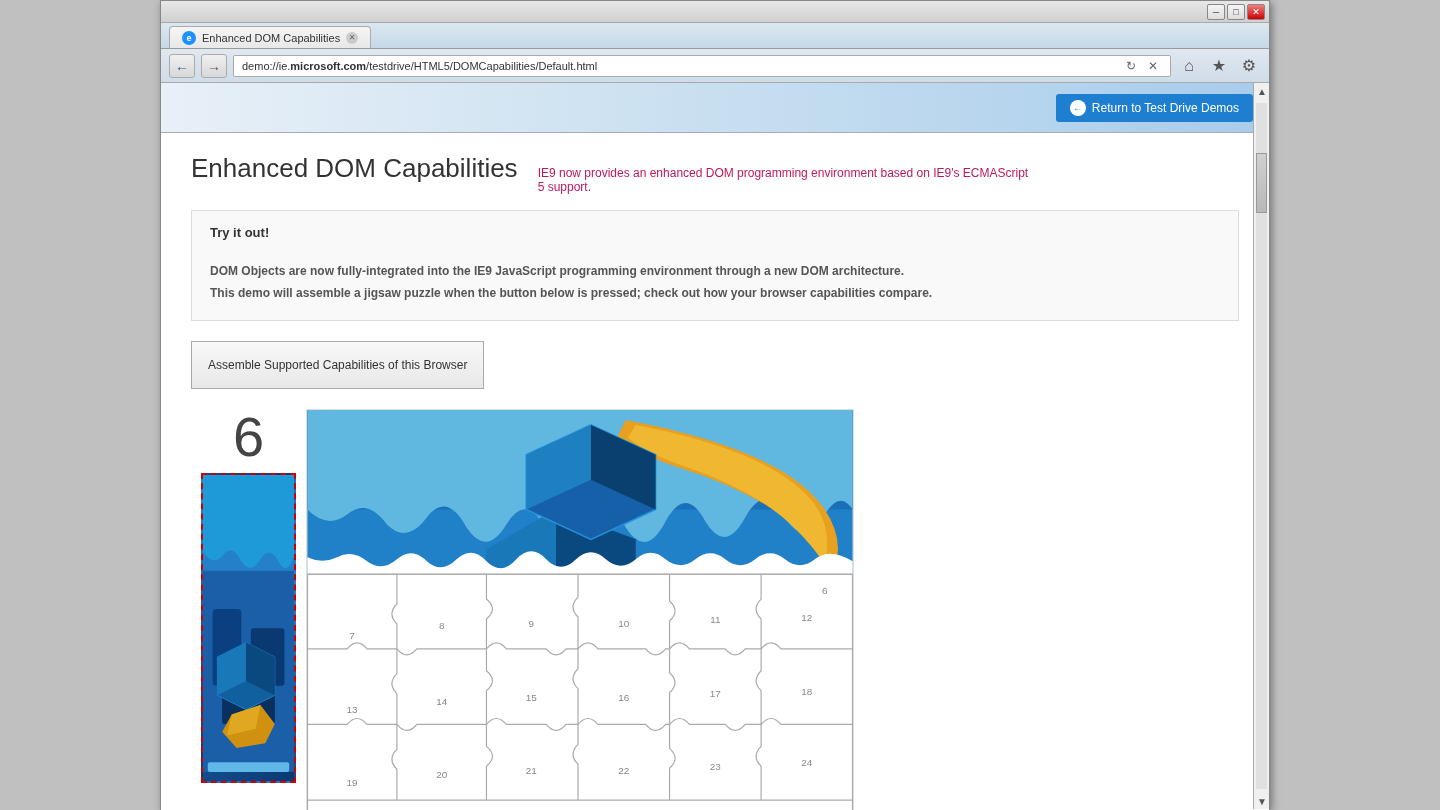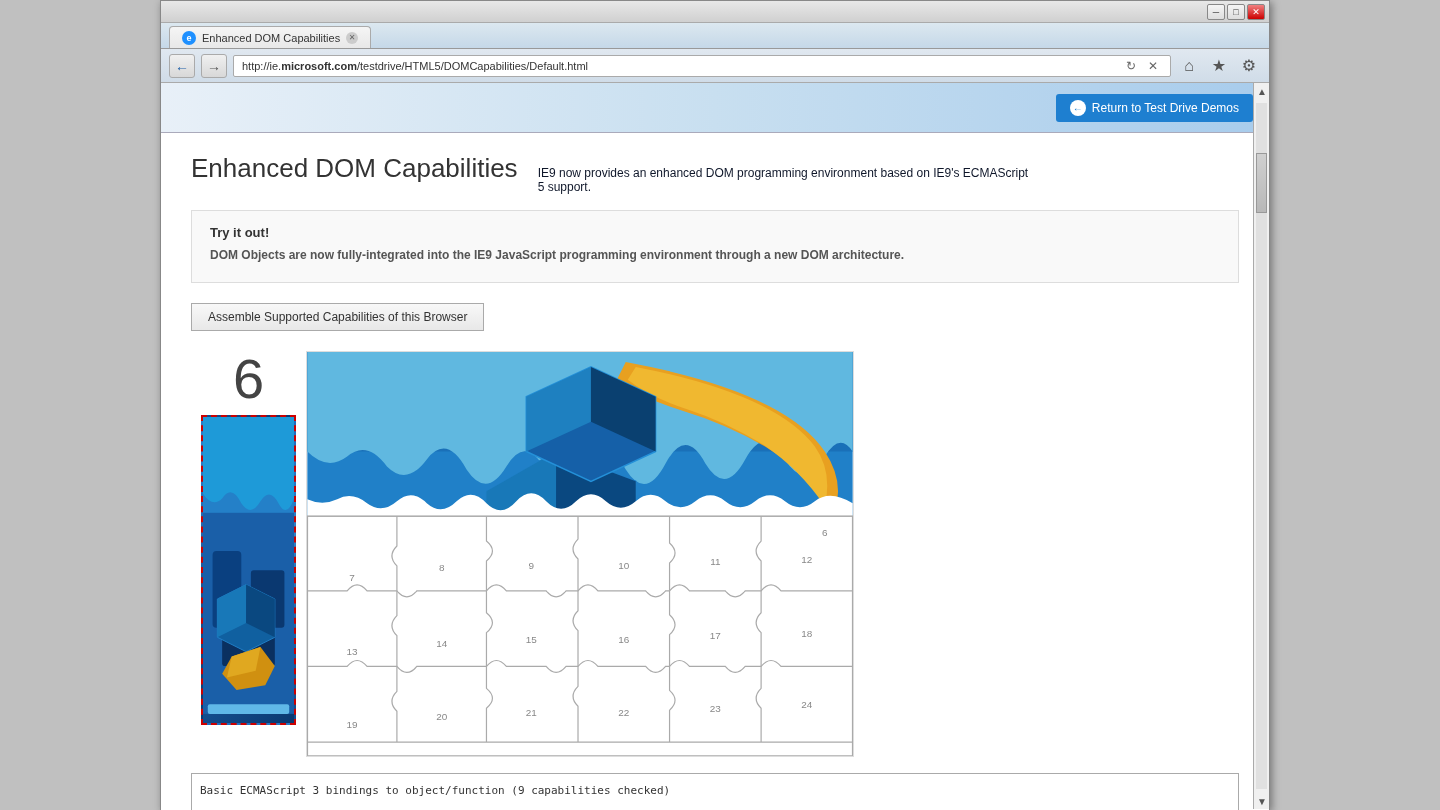--- a/index.html
+++ b/index.html
@@ -178,50 +178,50 @@
       gap: 20px;
       margin-bottom: 16px;
     }
     .page-title {
       font-size: 26px;
       font-weight: 300;
       color: #333;
     }
     .page-subtitle {
       font-size: 12px;
-      color: #0f172a;
+      color: #be185d;
       max-width: 500px;
     }
 
     
     .info-box {
       border: 1px solid #ddd;
       background: #f9f9f9;
       padding: 14px 18px;
       margin-bottom: 20px;
     }
     .info-box-title {
       font-size: 13px;
       font-weight: bold;
       color: #333;
-      margin-bottom: 6px;
+      margin-bottom: 22px;
     }
     .info-box-text {
       font-size: 12px;
       color: #555;
       margin-bottom: 4px;
       line-height: 1.5;
       font-weight: bold;
     }
 
     
     .assemble-btn {
       border: 1px solid #aaa;
       background: linear-gradient(to bottom, #f8f8f8, #e8e8e8);
-      padding: 6px 16px;
+      padding: 16px 16px;
       font-size: 12px;
       color: #333;
       cursor: pointer;
       margin-bottom: 20px;
     }
 
     
     .puzzle-area {
       display: flex;
       gap: 0;
@@ -331,21 +331,21 @@
       <span>Enhanced DOM Capabilities</span>
       <div class="tab-close">✕</div>
     </div>
   </div>
 
   <div class="address-bar">
     <div class="nav-btn back">←</div>
     <div class="nav-btn">→</div>
     <div class="address-field">
       <span class="address-text">
-        <span>http://ie.</span><span class="address-bold">microsoft.com</span><span>/testdrive/HTML5/DOMCapabilities/Default.html</span>
+        <span>demo://ie.</span><span class="address-bold">microsoft.com</span><span>/testdrive/HTML5/DOMCapabilities/Default.html</span>
       </span>
       <div class="address-icons">
         <div class="addr-icon-btn">↻</div>
         <div class="addr-icon-btn">✕</div>
       </div>
     </div>
     <div class="toolbar-right">
       <div class="toolbar-icon">⌂</div>
       <div class="toolbar-icon">★</div>
       <div class="toolbar-icon">⚙</div>
@@ -366,20 +366,21 @@
       
       <div class="page-title-row">
         <h1 class="page-title">Enhanced DOM Capabilities</h1>
         <p class="page-subtitle">IE9 now provides an enhanced DOM programming environment based on IE9's ECMAScript 5 support.</p>
       </div>
 
       
       <div class="info-box">
         <div class="info-box-title">Try it out!</div>
         <div class="info-box-text">DOM Objects are now fully-integrated into the IE9 JavaScript programming environment through a new DOM architecture.</div>
+        <div class="info-box-text">This demo will assemble a jigsaw puzzle when the button below is pressed; check out how your browser capabilities compare.</div>
       </div>
 
       
       <button class="assemble-btn">Assemble Supported Capabilities of this Browser</button>
 
       
       <div class="puzzle-area">
         <div class="puzzle-left">
           <div class="puzzle-count">6</div>
 

